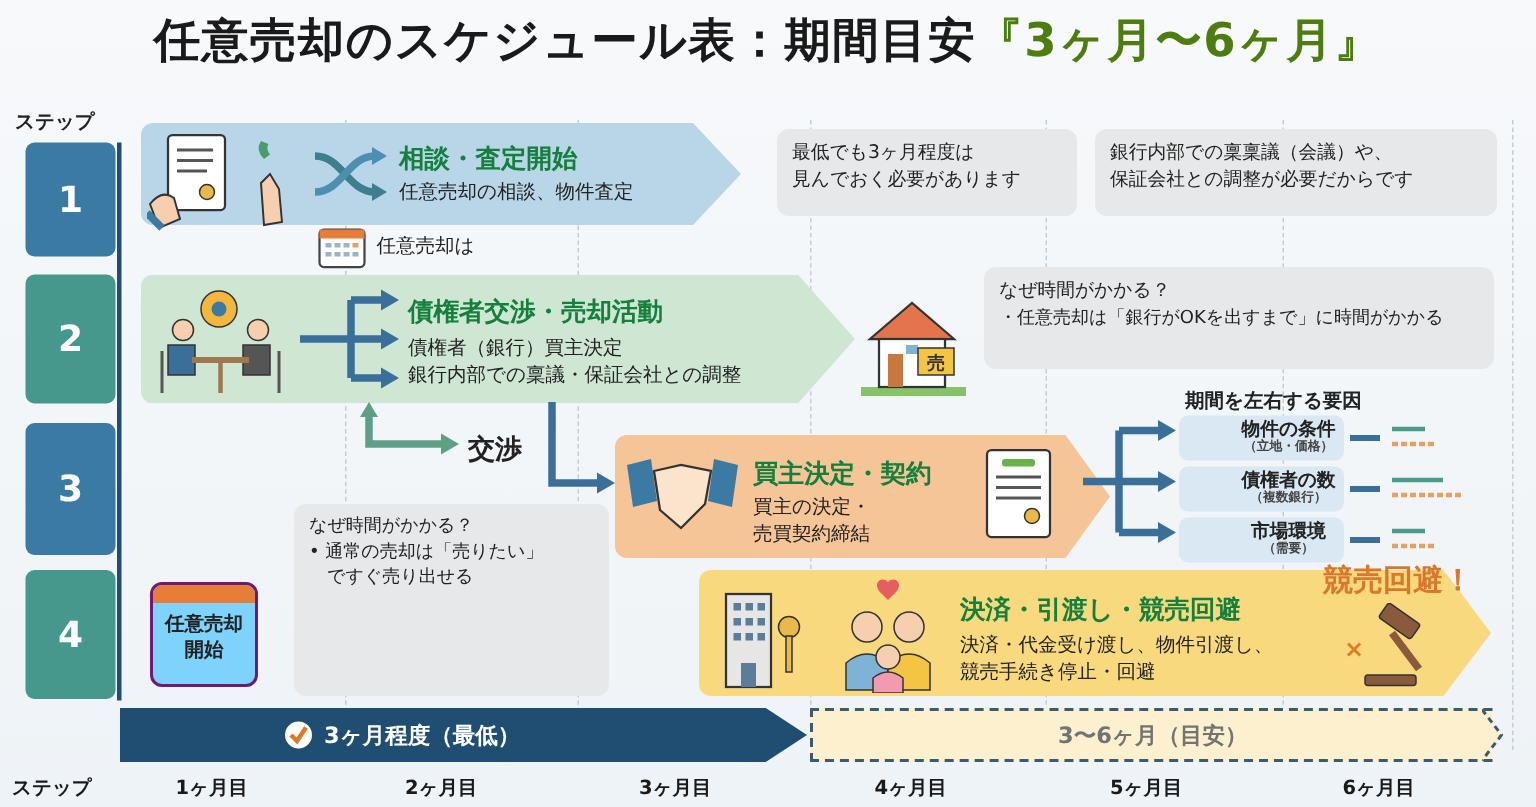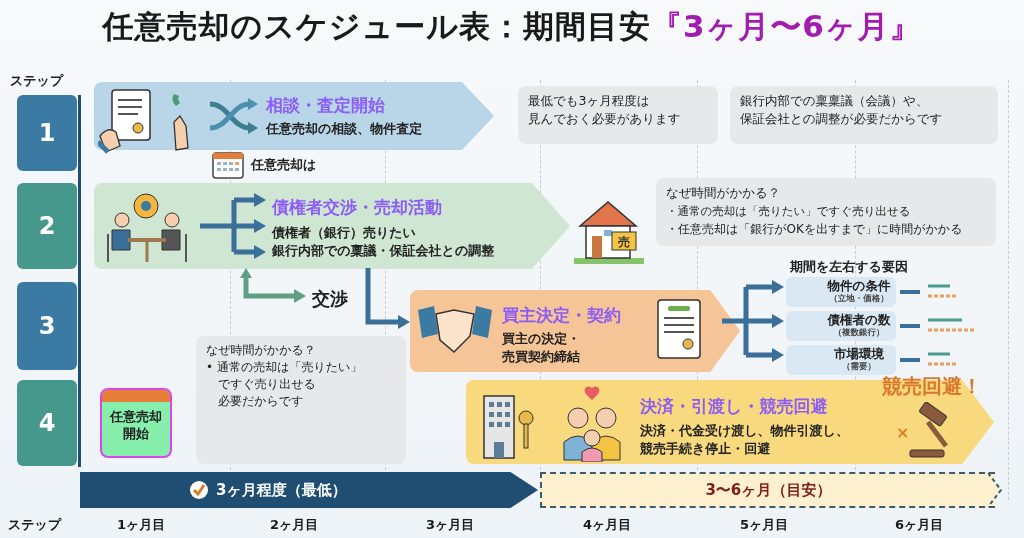--- a/index.html
+++ b/index.html
@@ -8,21 +8,21 @@
     font-family: "DejaVu Sans", "Liberation Sans", sans-serif;
     background: linear-gradient(180deg, #f7f9fb 0%, #eef3f7 100%);
     position: relative;
     color: #222;
   }
   .abs { position: absolute; }
   .title {
     left: 0; top: 6px; width: 1024px; text-align: center;
     font-size: 31px; font-weight: bold; letter-spacing: 1px; color: #1a1a1a;
   }
-  .title .accent { color: #a21caf; }
+  .title .accent { color: #4d7c0f; }
   .step-head { left: 10px; top: 72px; font-size: 13px; font-weight: bold; }
   .step-box {
     left: 17px; width: 60px; border-radius: 6px;
     color: #fff; font-size: 24px; font-weight: bold;
     display: flex; align-items: center; justify-content: center;
   }
   .s-blue { background: #3a7aa3; }
   .s-teal { background: #47988c; }
   .v-axis { left: 78px; top: 95px; width: 3px; height: 372px; background: #1f4e72; }
   .grid { width: 0; border-left: 1px dashed #c5cdd4; top: 80px; height: 420px; }
@@ -30,22 +30,22 @@
   .band { display: flex; align-items: center; }
   .band-1 { left: 94px; top: 82px; width: 400px; height: 68px;
     background: #b9d6e8; clip-path: polygon(0 0, 92% 0, 100% 50%, 92% 100%, 0 100%); border-radius: 8px 0 0 8px; }
   .band-2 { left: 94px; top: 183px; width: 476px; height: 86px;
     background: #cfe6d2; clip-path: polygon(0 0, 92% 0, 100% 50%, 92% 100%, 0 100%); border-radius: 8px 0 0 8px; }
   .band-3 { left: 410px; top: 290px; width: 330px; height: 82px;
     background: #f6c597; clip-path: polygon(0 0, 91% 0, 100% 50%, 91% 100%, 0 100%); border-radius: 8px 0 0 8px; }
   .band-4 { left: 466px; top: 380px; width: 528px; height: 84px;
     background: #f8d97e; clip-path: polygon(0 0, 94% 0, 100% 50%, 94% 100%, 0 100%); border-radius: 8px 0 0 8px; }
 
-  .heading { font-size: 17px; font-weight: bold; color: #8b5cf6; }
-  .sub { font-size: 13px; font-weight: bold; color: #222; line-height: 17px; }
+  .heading { font-size: 17px; font-weight: bold; color: #15803d; }
+  .sub { font-size: 13px; font-weight: normal; color: #222; line-height: 17px; }
 
   .bubble {
     background: #e7e8ea; border-radius: 8px;
     font-size: 12.5px; font-weight: normal; line-height: 18px; color: #222;
     padding: 6px 10px;
   }
 
   .factor-title { left: 790px; top: 258px; font-size: 13px; font-weight: bold; }
   .factor {
     left: 786px; width: 110px; height: 30px; background: #d9e8f2; border-radius: 6px;
@@ -57,21 +57,21 @@
 
   .bar-min {
     left: 80px; top: 472px; width: 458px; height: 36px; background: #1f4e72;
     clip-path: polygon(0 0, 94% 0, 100% 50%, 94% 100%, 0 100%);
     color: #fff; font-size: 15px; font-weight: bold;
     display: flex; align-items: center; padding-left: 110px; gap: 8px;
   }
   .bar-range {
     left: 540px; top: 472px; width: 455px; height: 36px; background: #fdf0cf;
     border-top: 2px dashed #3a5b72; border-bottom: 2px dashed #3a5b72; border-left: 2px dashed #3a5b72;
-    color: #7f1d1d; font-size: 15px; font-weight: bold;
+    color: #737373; font-size: 15px; font-weight: bold;
     display: flex; align-items: center; justify-content: center;
   }
   .bar-range-tip { left: 988px; top: 472px; width: 14px; height: 36px; }
   .timeline-label { top: 516px; font-size: 13px; font-weight: bold; color: #1a1a1a; }
   .check { width: 18px; height: 18px; border-radius: 50%; background: #fff; display: flex; align-items: center; justify-content: center; }
 </style>
 </head>
 <body>
 
 <div class="abs title">
@@ -154,34 +154,33 @@
 </svg>
 <svg class="abs" style="left:200px;top:190px" width="68" height="70">
   <path d="M0 36 H34" stroke="#3a6f9a" stroke-width="5"></path>
   <path d="M34 10 V62" stroke="#3a6f9a" stroke-width="5" fill="none"></path>
   <path d="M34 10 H56 M34 36 H56 M34 62 H56" stroke="#3a6f9a" stroke-width="5"></path>
   <polygon points="54,3 66,10 54,17" fill="#3a6f9a"></polygon>
   <polygon points="54,29 66,36 54,43" fill="#3a6f9a"></polygon>
   <polygon points="54,55 66,62 54,69" fill="#3a6f9a"></polygon>
 </svg>
 <div class="abs heading" style="left:272px;top:196px">債権者交渉・売却活動</div>
-<div class="abs sub" style="left:272px;top:224px">債権者（銀行）売りたい</div>
+<div class="abs sub" style="left:272px;top:224px">債権者（銀行）買主決定</div>
 <div class="abs sub" style="left:272px;top:242px">銀行内部での稟議・保証会社との調整</div>
 <svg class="abs" style="left:574px;top:196px" width="70" height="70">
   <rect x="0" y="62" width="70" height="6" fill="#86c26a"></rect>
   <polygon points="6,30 34,6 62,30" fill="#e2754c" stroke="#333" stroke-width="1.5"></polygon>
   <rect x="12" y="30" width="44" height="32" fill="#fff" stroke="#333" stroke-width="1.5"></rect>
   <rect x="18" y="40" width="10" height="22" fill="#c8783e"></rect>
   <rect x="30" y="34" width="8" height="6" fill="#7fb3d5"></rect>
   <rect x="38" y="36" width="24" height="18" fill="#f4c542" stroke="#333"></rect>
   <text x="44" y="50" font-size="12" font-weight="bold" fill="#333" font-family="DejaVu Sans, sans-serif">売</text>
 </svg>
 <div class="abs bubble" style="left:656px;top:178px;width:340px;height:68px">
   <div>なぜ時間がかかる？</div>
-  <div style="font-size:11.5px">・通常の売却は「売りたい」ですぐ売り出せる</div>
   <div style="font-size:12px">・任意売却は「銀行がOKを出すまで」に時間がかかる</div>
 </div>
 
 <svg class="abs" style="left:240px;top:268px" width="70" height="40">
   <path d="M6 6 V28 H56" stroke="#5e9f86" stroke-width="5" fill="none"></path>
   <polygon points="0,10 6,0 12,10" fill="#5e9f86"></polygon>
   <polygon points="54,21 66,28 54,35" fill="#5e9f86"></polygon>
 </svg>
 <div class="abs" style="left:312px;top:287px;font-size:18px;font-weight:bold">交渉</div>
 <svg class="abs" style="left:364px;top:268px" width="48" height="70">
@@ -236,24 +235,23 @@
       <line x1="28" y1="52" x2="76" y2="52" stroke="#e8a060" stroke-dasharray="4 2"></line>
   <line x1="28" y1="76" x2="50" y2="76" stroke="#4a9b8c"></line>
       <line x1="28" y1="86" x2="56" y2="86" stroke="#e8a060" stroke-dasharray="4 2"></line>
     </g>
 </svg>
 
 <div class="abs bubble" style="left:196px;top:336px;width:210px;height:128px;font-size:12px;line-height:17px">
   <div>なぜ時間がかかる？</div>
   <div>• 通常の売却は「売りたい」</div>
   <div>　ですぐ売り出せる</div>
-  <div>　必要だからです</div>
-</div>
-
-<div class="abs" style="left:100px;top:388px;width:72px;height:70px;border:2px solid #d946ef;border-radius:8px;background:#86efac;overflow:hidden">
+</div>
+
+<div class="abs" style="left:100px;top:388px;width:72px;height:70px;border:2px solid #701a75;border-radius:8px;background:#7dd3fc;overflow:hidden">
   <div style="height:12px;background:#e67e3a"></div>
   <div style="text-align:center;font-size:13px;font-weight:bold;line-height:17px;margin-top:6px">
     <div>任意売却</div>
     <div>開始</div>
   </div>
 </div>
 
 <div class="abs band band-4"></div>
 <svg class="abs" style="left:482px;top:390px" width="56" height="70">
   <rect x="2" y="6" width="30" height="62" fill="#e6e6e6" stroke="#333" stroke-width="1.5"></rect>

